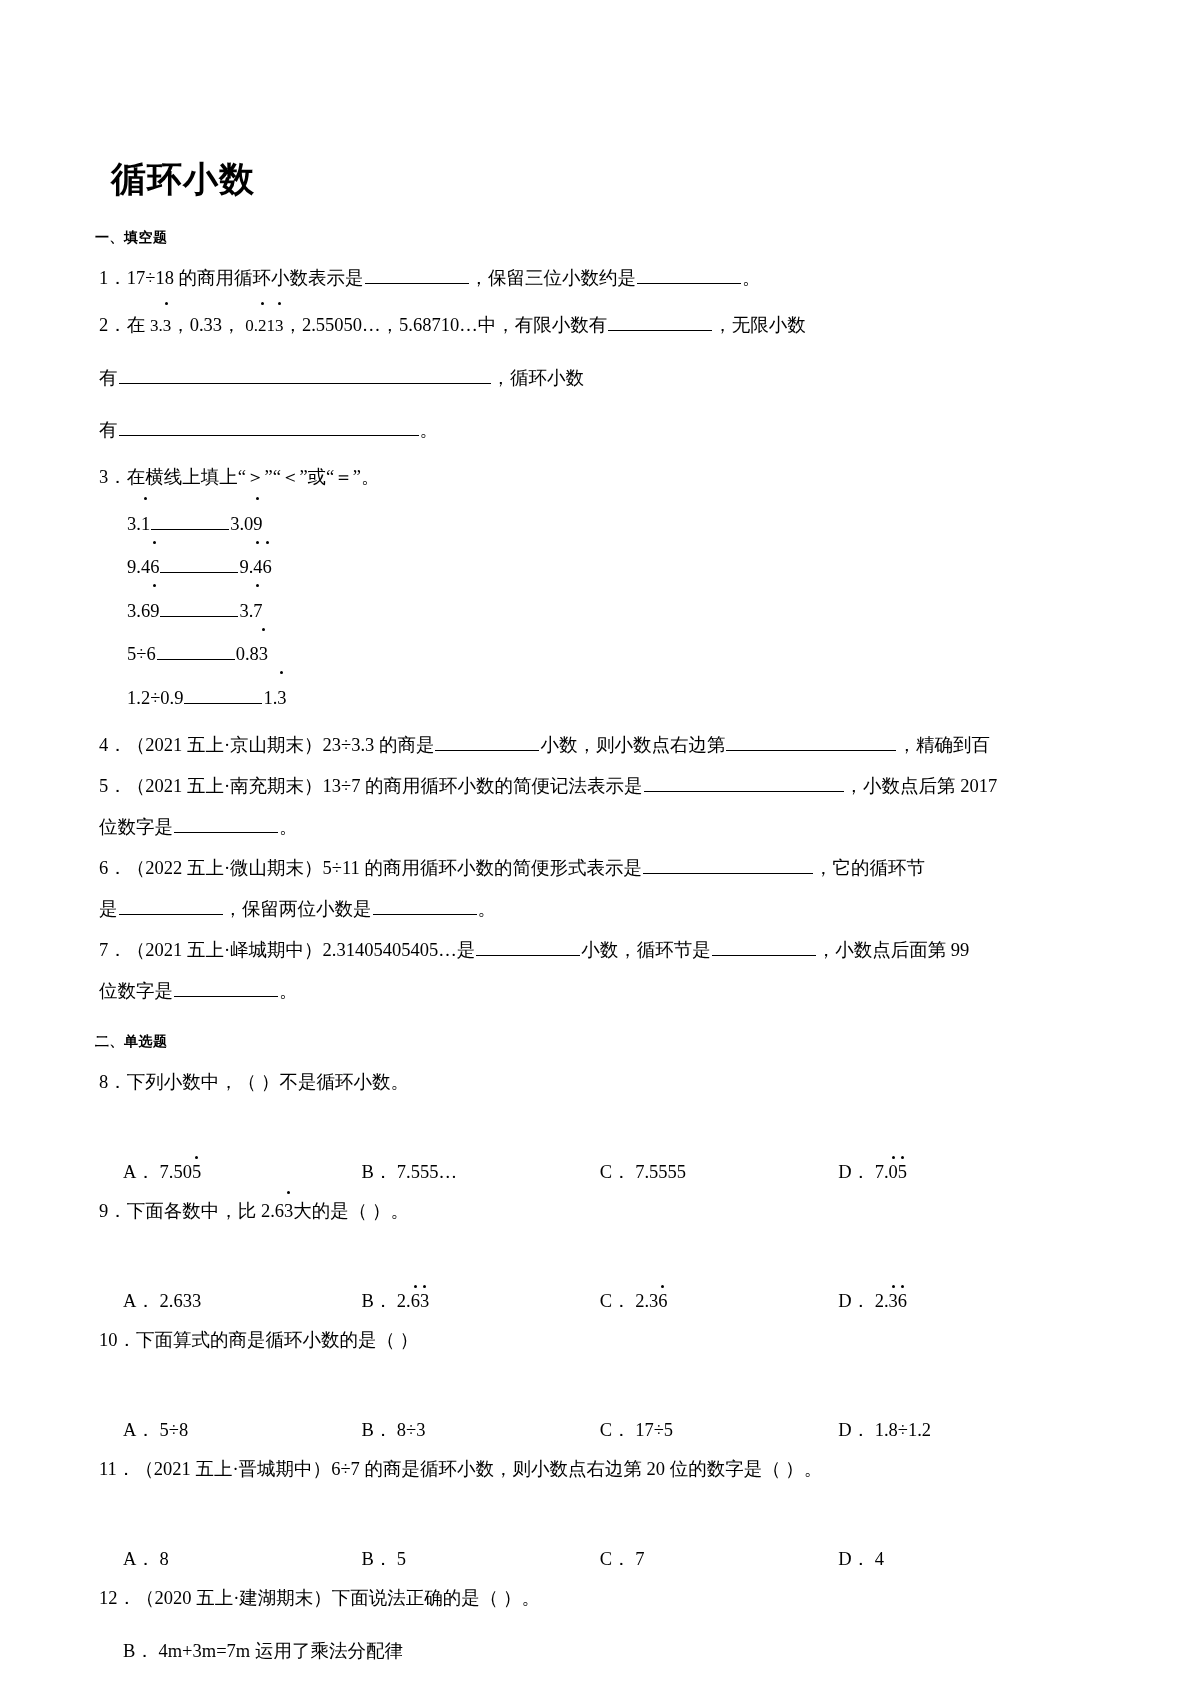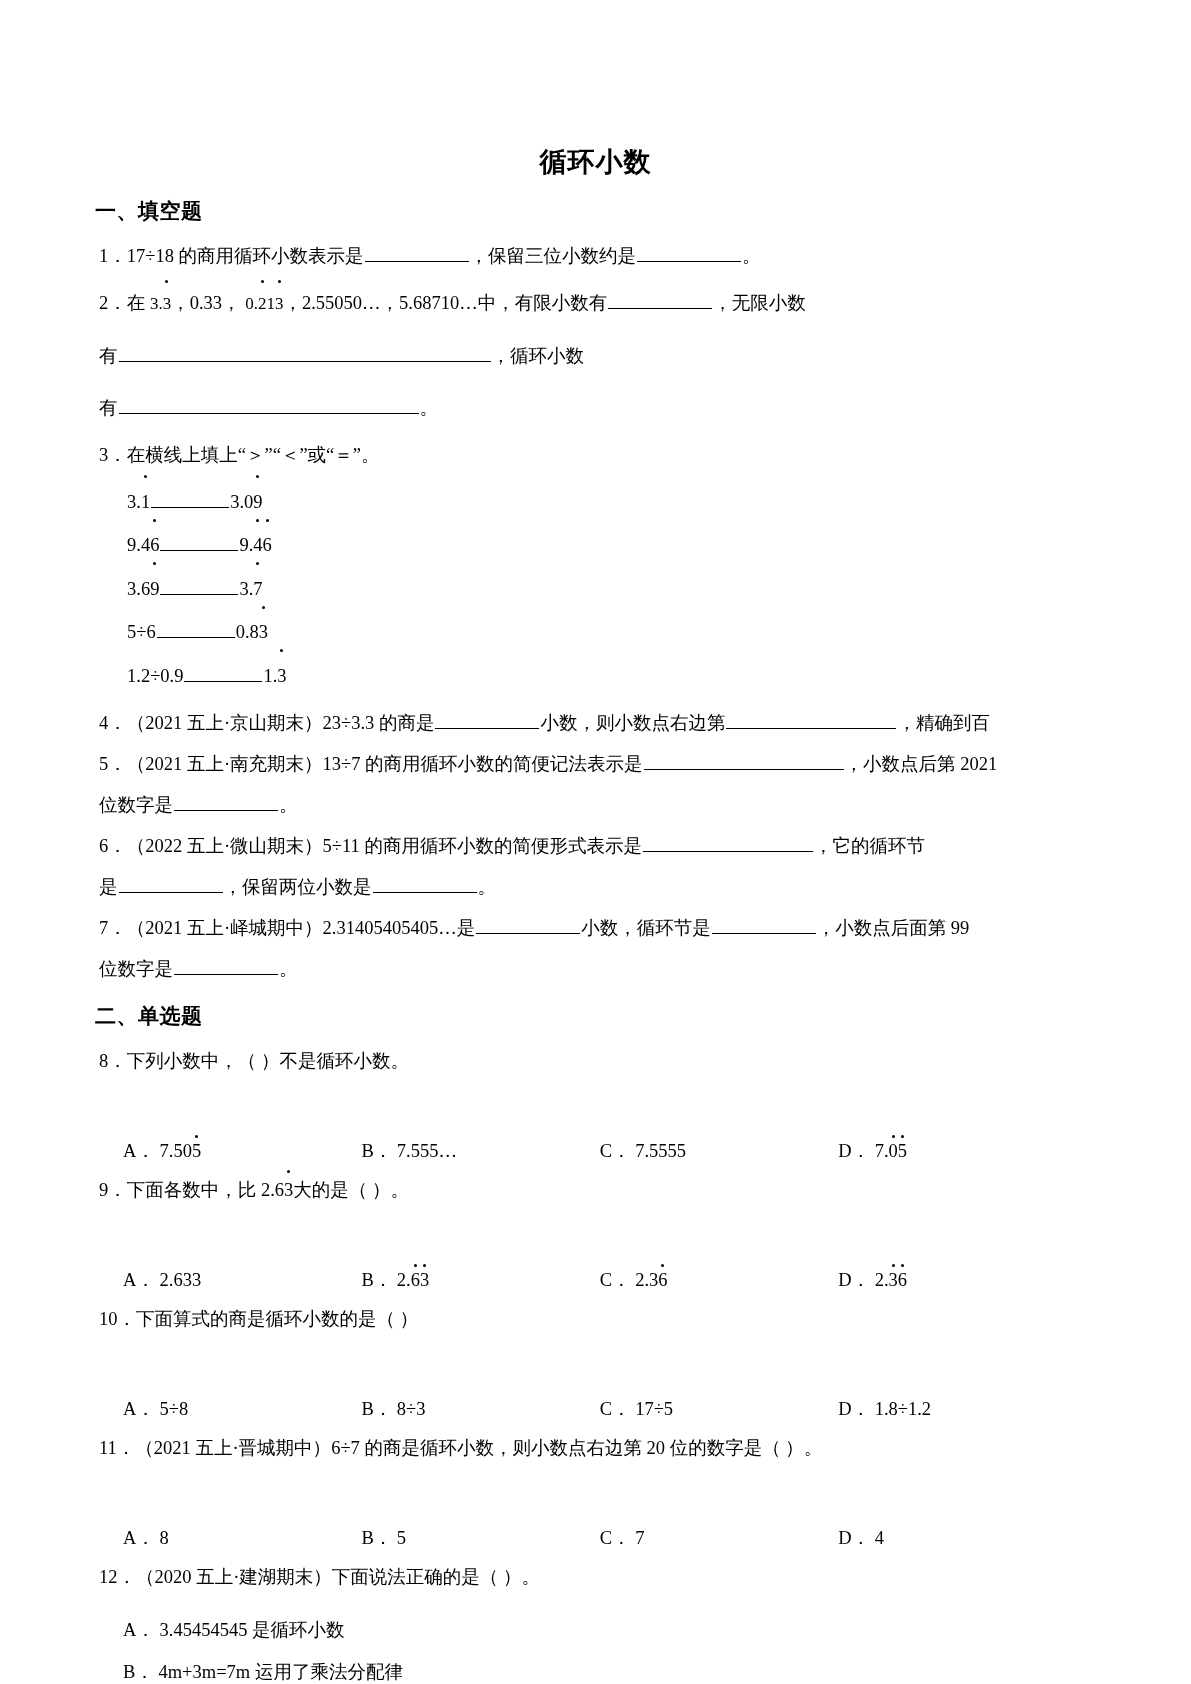--- a/index.html
+++ b/index.html
@@ -14,34 +14,33 @@
     color: #000000;
     position: relative;
     overflow: hidden;
   }
   .page {
     padding: 0 95px;
     box-sizing: border-box;
     width: 1191px;
   }
   .doc-title {
-    text-align: center;
     font-family: "Liberation Sans", "DejaVu Sans", sans-serif;
     font-weight: bold;
-    font-size: 27px;
+    font-size: 35px;
     letter-spacing: 1px;
-    margin: 4px;
+    margin: 16px;
     padding-top: 140px;
     padding-bottom: 0;
   }
   .section-head {
     font-family: Liberation Serif, serif;
     font-weight: bold;
-    font-size: 21px;
-    margin-top: 17px;
+    font-size: 14px;
+    margin-top: 26px;
     margin-bottom: 10px;
     letter-spacing: 0.5px;
   }
   .q {
     font-size: 18.5px;
     line-height: 1.62;
     margin: 4px;
     padding: 7px 0 0 0;
     text-align: justify;
   }
@@ -148,21 +147,21 @@
     <div class="sub-row">
       <span class="cell-a">1.2÷0.9<span class="blank b-s"></span>1.<span class="rd">3</span></span>
     </div>
   </div>
 
   <p class="q">
     <span>4．</span><span>（2021 五上·京山期末）</span><span>23÷3.3 的商是</span><span class="blank b-m"></span><span>小数，则小数点右边第</span><span class="blank b-xl"></span><span>，精确到百</span>
   </p>
 
   <p class="q">
-    <span>5．</span><span>（2021 五上·南充期末）</span><span>13÷7 的商用循环小数的简便记法表示是</span><span class="blank b-xl" style="width:200px"></span><span>，小数点后第 2021</span>
+    <span>5．</span><span>（2021 五上·南充期末）</span><span>13÷7 的商用循环小数的简便记法表示是</span><span class="blank b-xl" style="width:200px"></span><span>，小数点后第 2017</span>
   </p>
   <p class="q">
     <span>位数字是</span><span class="blank b-m"></span><span>。</span>
   </p>
 
   <p class="q">
     <span>6．</span><span>（2022 五上·微山期末）</span><span>5÷11 的商用循环小数的简便形式表示是</span><span class="blank b-xl"></span><span>，它的循环节</span>
   </p>
   <p class="q">
     <span>是</span><span class="blank b-m"></span><span>，保留两位小数是</span><span class="blank b-m"></span><span>。</span>
@@ -214,17 +213,16 @@
     <span class="opt-w"><span>A．</span>&nbsp;<span>8</span></span>
     <span class="opt-w"><span>B．</span>&nbsp;<span>5</span></span>
     <span class="opt-w"><span>C．</span>&nbsp;<span>7</span></span>
     <span class="opt-w"><span>D．</span>&nbsp;<span>4</span></span>
   </div>
 
   <p class="q">
     <span>12．</span><span>（2020 五上·建湖期末）</span><span>下面说法正确的是（    ）。</span>
   </p>
   <div class="opt-stack">
-    <div><span>A．</span>&nbsp;<span>3.45454545 是循环小数</span></div>
     <div><span>B．</span>&nbsp;<span>4m+3m=7m 运用了乘法分配律</span></div>
   </div>
 
 </div>
 
 </body></html>

